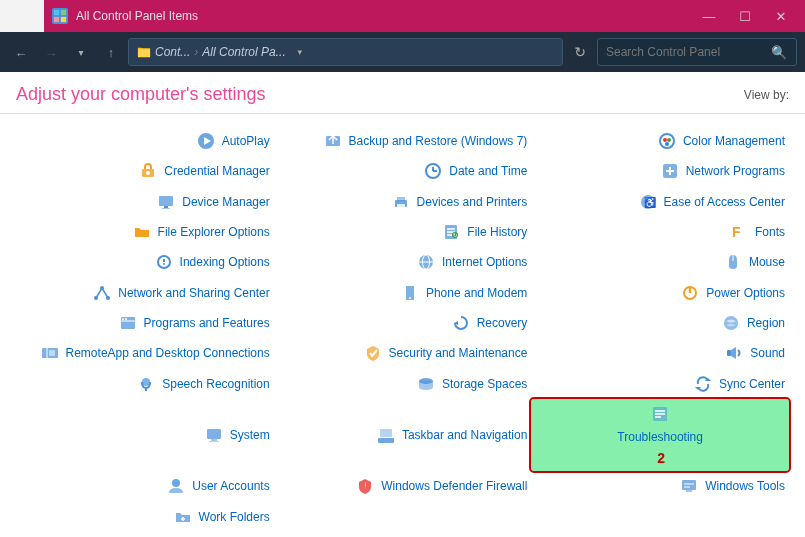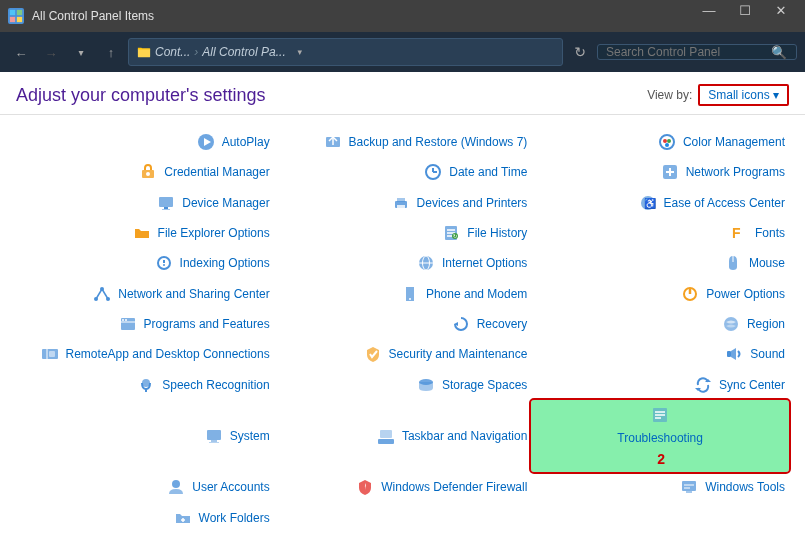--- a/index.html
+++ b/index.html
@@ -1,21 +1,21 @@
 <!DOCTYPE html>
 <html><head>
   <meta charset="utf-8">
   <style>
     * { margin: 0; padding: 0; box-sizing: border-box; }
     body { width: 805px; height: 537px; font-family: 'Segoe UI', Arial, sans-serif; font-size: 12px; background: #f3f3f3; overflow: hidden; }
 
     
     .title-bar {
-      display: flex; justify-content: space-between;
-      background: #404040; height: 32px; padding: 0 8px; color: white;
+      display: flex; align-items: center; justify-content: space-between;
+      background: #be185d; height: 32px; padding: 0 8px; color: white; margin-left: 44px;
     }
     .title-bar-left { display: flex; align-items: center; gap: 8px; }
     .title-icon { width: 16px; height: 16px; background: #4a90d9; border-radius: 2px; display: flex; align-items: center; justify-content: center; font-size: 9px; }
     .title-text { font-size: 12px; color: #e0e0e0; }
     .title-bar-controls { display: flex; gap: 4px; }
     .title-btn { width: 32px; height: 20px; background: transparent; border: none; color: #ccc; cursor: pointer; font-size: 13px; display: flex; align-items: center; justify-content: center; }
 
     
     .address-bar {
       display: flex; align-items: center; background: #1f2d3d; height: 40px; padding: 0 8px; gap: 4px;
@@ -23,33 +23,33 @@
     .nav-btn { width: 26px; height: 26px; background: transparent; border: none; color: #aaa; cursor: pointer; font-size: 13px; display: flex; align-items: center; justify-content: center; border-radius: 3px; }
     .nav-btn:disabled { color: #555; cursor: default; }
     .address-field {
       flex: 1; height: 28px; background: #2a3f55; border: 1px solid #3a5570; border-radius: 3px; color: #d0d8e4; font-size: 12px; display: flex; align-items: center; padding: 0 8px; gap: 4px;
     }
     .address-field .breadcrumb-parts { display: flex; align-items: center; gap: 2px; color: #c0cdd8; font-size: 12px; font-style: italic; }
     .address-field .sep { color: #6a8090; margin: 0 2px; }
     .refresh-btn { width: 26px; height: 26px; background: transparent; border: none; color: #aaa; cursor: pointer; font-size: 14px; display: flex; align-items: center; justify-content: center; border-radius: 3px; }
     .address-dropdown { width: 20px; height: 28px; background: transparent; border: none; color: #aaa; cursor: pointer; font-size: 10px; display: flex; align-items: center; justify-content: center; }
     .search-box {
-      width: 200px; height: 16px; background: #1a2d3d; border: 1px solid #3a5570; border-radius: 3px; color: #c0cdd8; font-size: 12px; display: flex; align-items: center; padding: 0 8px; gap: 4px; position: relative;
+      width: 200px; height: 28px; background: #1a2d3d; border: 1px solid #3a5570; border-radius: 3px; color: #c0cdd8; font-size: 12px; display: flex; align-items: center; padding: 0 8px; gap: 4px; position: relative;
     }
     .search-box input { background: transparent; border: none; color: #c0cdd8; font-size: 12px; outline: none; flex: 1; }
     .search-box .search-icon { color: #888; font-size: 13px; }
 
     
     .content { background: white; flex: 1; }
 
     
     .content-header {
       padding: 12px 16px 8px 16px; display: flex; align-items: center; justify-content: space-between; border-bottom: 1px solid #e0e0e0;
     }
-    .header-title { color: #4c1d95; font-size: 18px; font-weight: 300; }
+    .header-title { color: #ec4899; font-size: 18px; font-weight: 300; }
     .view-by { display: flex; align-items: center; gap: 6px; font-size: 12px; color: #333; }
     .view-by-label { color: #555; }
     .view-by-btn {
       border: 2px solid #cc0000; padding: 2px 8px; border-radius: 2px; background: white; color: #0067c0; font-size: 12px; cursor: pointer; display: flex; align-items: center; gap: 4px;
     }
 
     
     .items-container {
       padding: 12px 16px; display: grid; grid-template-columns: repeat(3, 1fr); gap: 0; overflow-y: auto; height: 430px;
     }
@@ -106,21 +106,20 @@
     <span class="search-icon">🔍</span>
 
   </div>
 </div>
 
 <div class="content">
   <div class="content-header">
     <h1 class="header-title">Adjust your computer's settings</h1>
     <div class="view-by">
       <span class="view-by-label">View by:</span>
-      <button class="view-by-btn">Small icons ▾</button>
     </div>
   </div>
 
   <div class="items-container" id="items-grid">
   <div class="cp-item">
         <div class="cp-icon">
           <svg viewBox="0 0 18 18">
             <circle cx="9" cy="9" r="8" fill="#4a90d9" opacity=".8"></circle>
             <polygon points="7,5 14,9 7,13" fill="white"></polygon>
           </svg>

